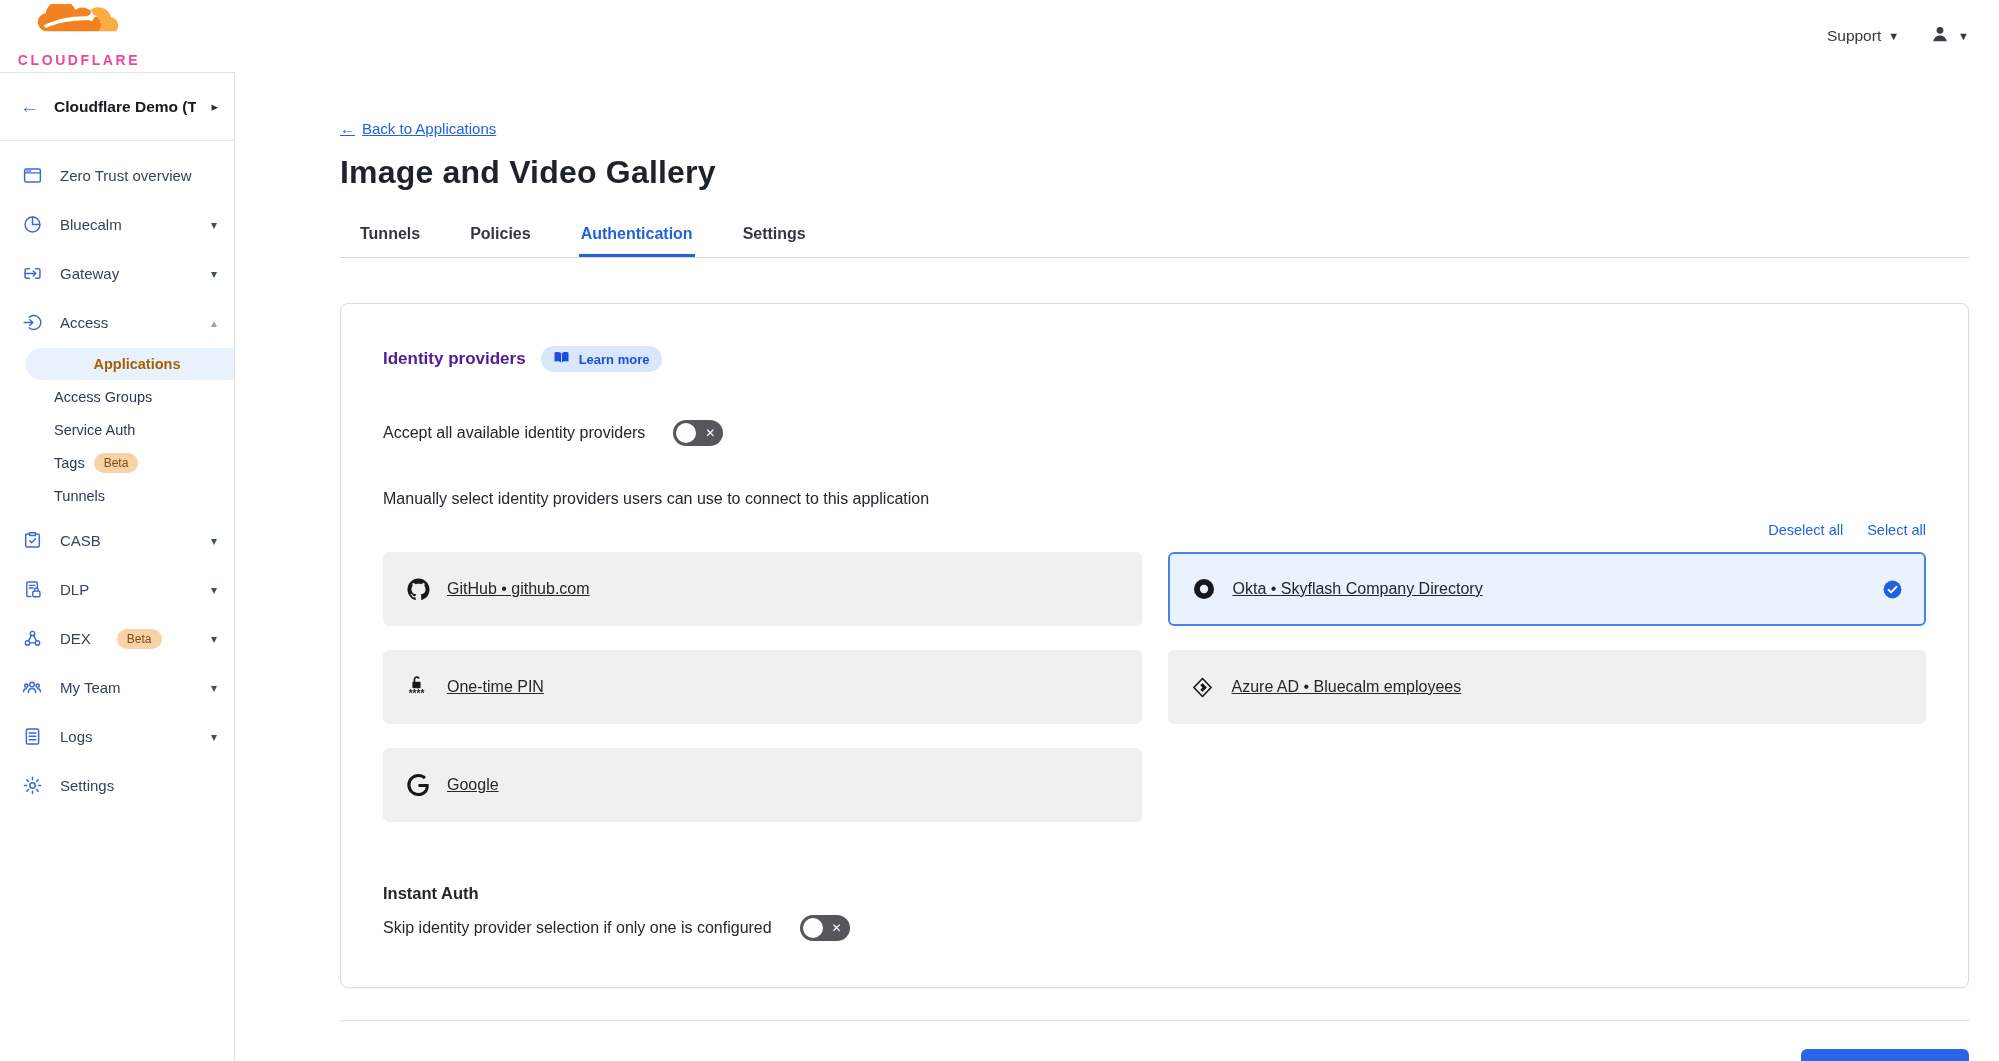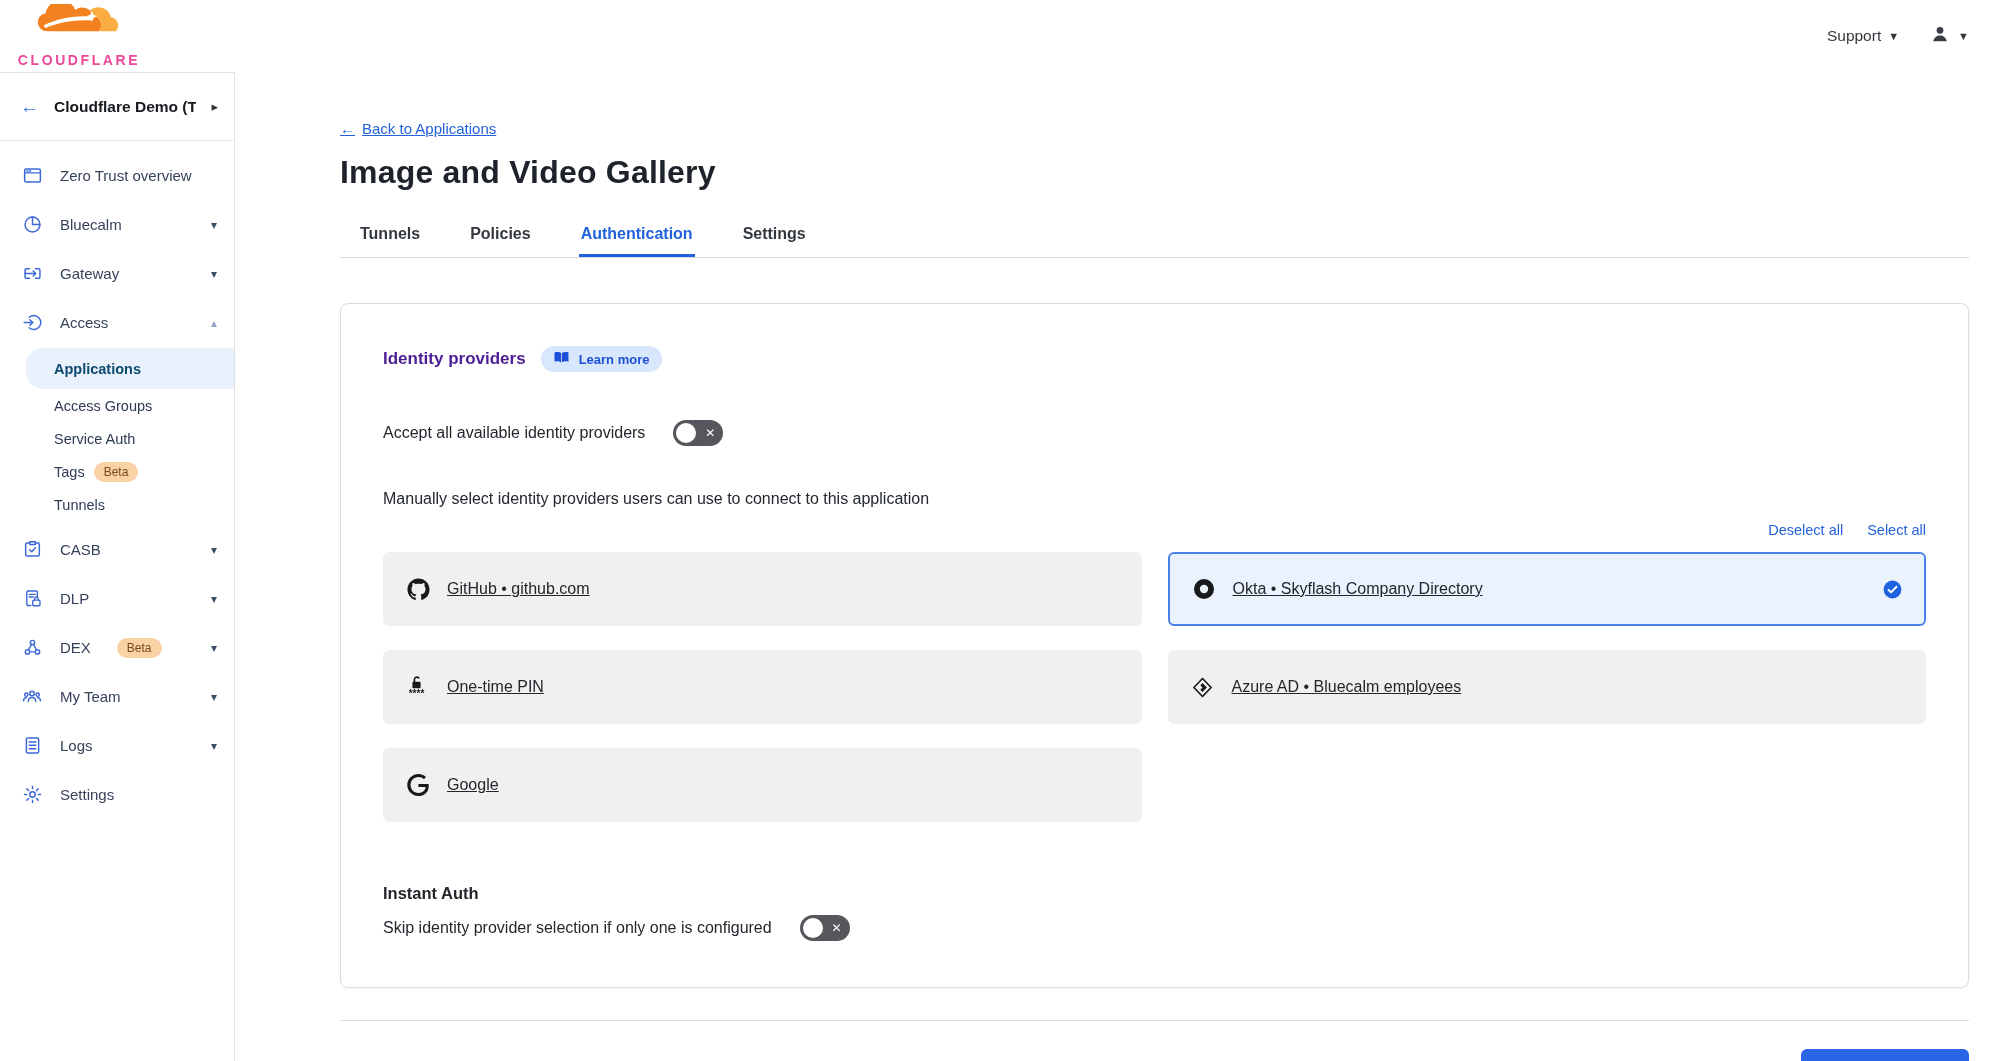--- a/index.html
+++ b/index.html
@@ -25,21 +25,21 @@
   .sb-name { font-size:15.5px; font-weight:700; color:#16191d; white-space:nowrap; overflow:hidden; cursor:pointer; }
   .sb-chev { margin-left:auto; font-size:13px; color:#2b2e33; cursor:pointer; }
   .nav { padding-top:10px; }
   .nav-item { height:49px; display:flex; align-items:center; gap:17px; padding:0 17px 0 21px; font-size:15px; color:#36425c; cursor:pointer; }
   .nicon { width:22px; height:22px; display:flex; align-items:center; justify-content:center; flex:0 0 22px; }
   .caret { margin-left:auto; font-size:12px; color:#3d4f66; }
   .caret.up { color:#93a5c4; }
   .badge { background:#f9d2a6; color:#7a4b16; font-size:12px; padding:3px 10px; border-radius:11px; margin-left:9px; }
   .sub-list { margin:1px 0 4px; }
   .sub-item { height:33px; display:flex; align-items:center; padding:0 14px 0 54px; font-size:14.5px; color:#2e3a54; cursor:pointer; }
-  .sub-item.active { background:#e9f1fd; border-radius:17px 0 0 17px; margin-left:26px; padding-left:28px; font-weight:700; color:#0c4a6e; height:41px; }
+  .sub-item.active { background:#e9f1fd; border-radius:17px 0 0 17px; margin-left:26px; padding-left:28px; font-weight:700; color:#a16207; height:32px;justify-content:center; }
 
   
   .back-link { display:inline-flex; align-items:center; gap:7px; color:#2262dd; font-size:15px; text-decoration:underline; cursor:pointer; }
   .page-title { font-size:32px; font-weight:700; color:#1e232b; margin:16px 0 0; letter-spacing:.2px; }
   .tabs { display:flex; gap:46px; margin-top:34px; border-bottom:1px solid #d8d8d8; padding-left:18px; }
   .tab { padding:0 2px 14px; font-size:16px; font-weight:600; color:#33383f; cursor:pointer; }
   .tab.active { color:#2262dd; box-shadow:inset 0 -3px 0 0 #2262dd; }
 
   .card { margin-top:45px; border:1px solid #dcdcdc; border-radius:8px; padding:42px 42px 46px; box-shadow:0 1px 3px rgba(0,0,0,.05); }
   .card-head { display:flex; align-items:center; gap:15px; }

